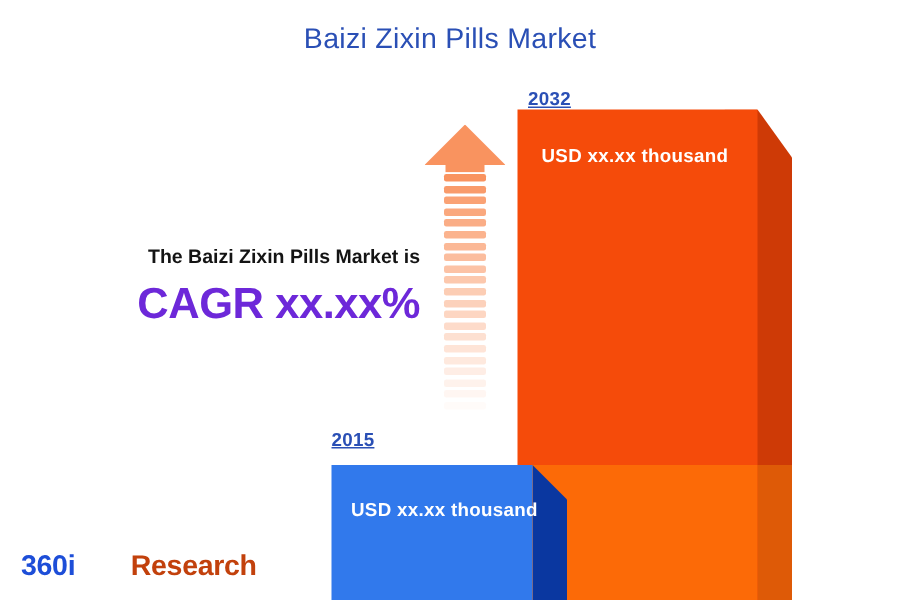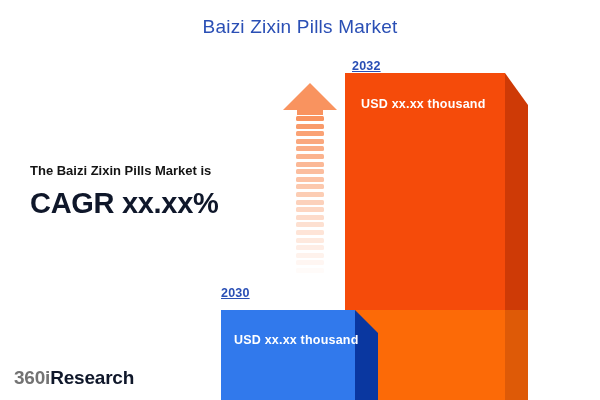--- a/index.html
+++ b/index.html
@@ -176,47 +176,48 @@
     margin-bottom: 2.6px;
     background: #F9935F;
   }
 
   
   .cagr-block {
     position: absolute;
     left: 30px;
     top: 162px;
     width: 250px;
+    text-align: right;
   }
   .cagr-lead {
     font-size: 13px;
     font-weight: bold;
     color: #141414;
     line-height: 1.35;
   }
   .cagr-value {
     margin-top: 8px;
     font-size: 29px;
     font-weight: bold;
-    color: #0f172a;
+    color: #6d28d9;
     letter-spacing: -0.3px;
     line-height: 1.05;
   }
 
   
   .logo {
     position: absolute;
     left: 14px;
     top: 367px;
     font-size: 19px;
     font-weight: bold;
     letter-spacing: -0.2px;
   }
-  .logo-360i { color: #737373; margin-top: 36px; }
-  .logo-research { color: #0f172a; }
+  .logo-360i { color: #1d4ed8; margin-top: 36px; }
+  .logo-research { color: #c2410c; margin-left: 37px; }
 </style>
 </head>
 <body>
 
 <div id="infographic">
 
   <div class="chart-title">Baizi Zixin Pills Market</div>
 
   <div class="year-label" id="year-2032">2032</div>
 
@@ -224,21 +225,21 @@
     <div class="bar-2032-side"></div>
     <div class="bar-2032-front"></div>
     <div class="bar-2032-value">USD xx.xx thousand</div>
   </div>
 
   <div class="bar-lower-wrap">
     <div class="bar-lower-side"></div>
     <div class="bar-lower-front"></div>
   </div>
 
-  <div class="year-label" id="year-2024">2030</div>
+  <div class="year-label" id="year-2024">2015</div>
 
   <div class="bar-2024-wrap">
     <div class="bar-2024-side"></div>
     <div class="bar-2024-front"></div>
     <div class="bar-2024-value">USD xx.xx thousand</div>
   </div>
 
   <div class="arrow-wrap">
     <div class="arrow-head"></div>
     <div class="arrow-shaft">

